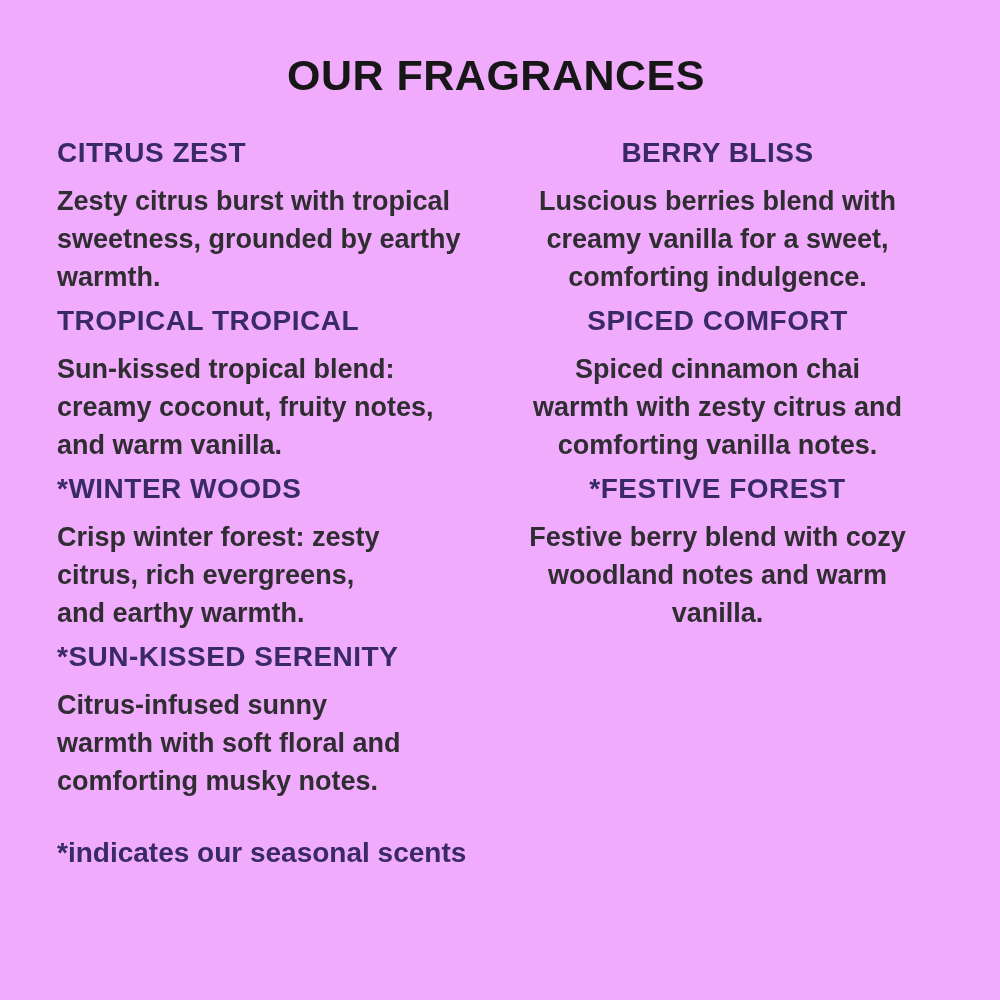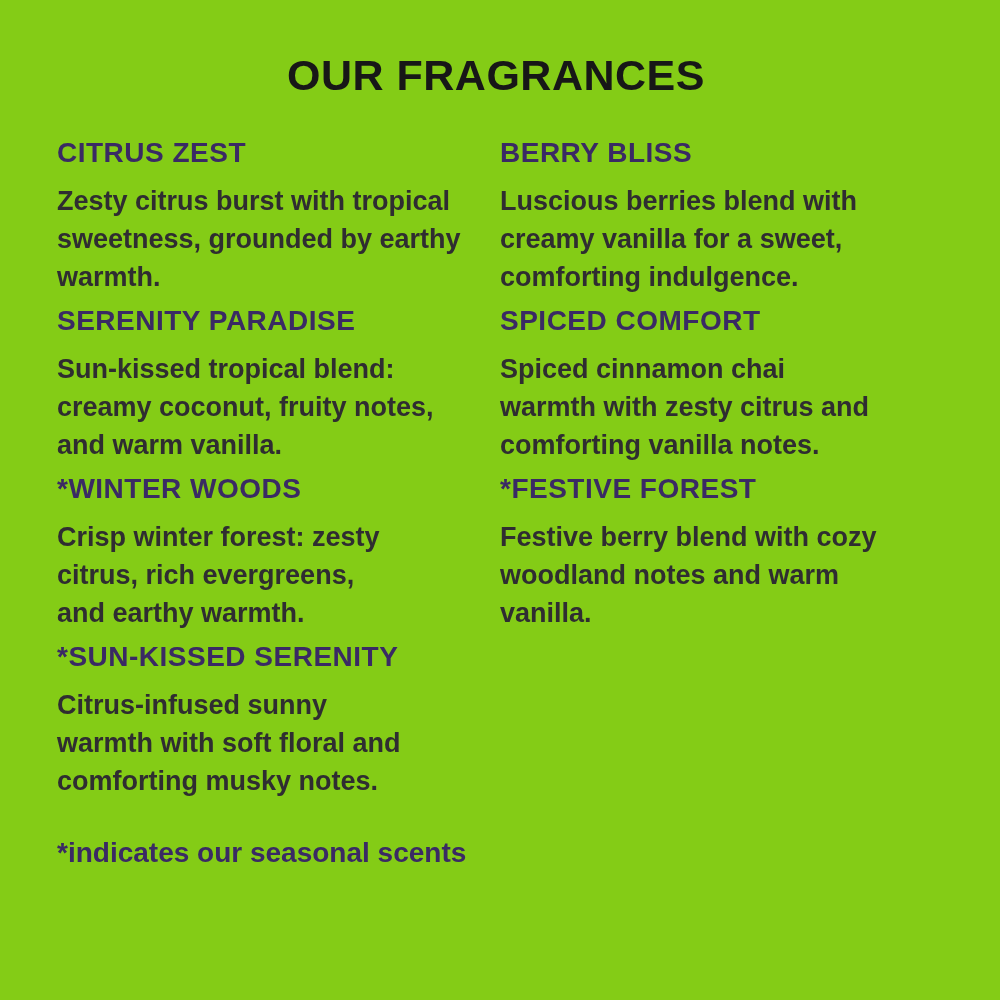--- a/index.html
+++ b/index.html
@@ -5,21 +5,21 @@
   html, body {
     margin: 0;
     padding: 0;
     background: #f1f1f3;
     font-family: "Liberation Sans", sans-serif;
   }
   .page {
     position: relative;
     width: 1000px;
     height: 1000px;
-    background: #84cc16;
+    background: #f0abfc;
     box-sizing: border-box;
     padding: 50px 65px 18px 57px;
     overflow: hidden;
   }
   .page-title {
     font-size: 43px;
     line-height: 1.2;
     font-weight: 700;
     color: #171717;
     text-align: center;
@@ -28,21 +28,21 @@
   }
   .fragrance-grid {
     display: grid;
     grid-template-columns: 1fr 1fr;
     column-gap: 70px;
     row-gap: 36px;
     gap: 8px;
   }
   .fragrance-section { }
   .fragrance-section.left { text-align: left; }
-  .fragrance-section.right { text-align: left; }
+  .fragrance-section.right { text-align: center; }
   .fragrance-name {
     font-size: 28px;
     line-height: 34px;
     font-weight: 700;
     letter-spacing: 0.5px;
     color: #3a2a64;
     margin: 0 0 12px 0;
   }
   .fragrance-description {
     font-size: 27px;
@@ -78,21 +78,21 @@
     </div>
 
     <div class="fragrance-section right">
       <h2 class="fragrance-name">BERRY BLISS</h2>
       <p class="fragrance-description">Luscious berries blend with
 creamy vanilla for a sweet,
 comforting indulgence.</p>
     </div>
 
     <div class="fragrance-section left">
-      <h2 class="fragrance-name">SERENITY PARADISE</h2>
+      <h2 class="fragrance-name">TROPICAL TROPICAL</h2>
       <p class="fragrance-description">Sun-kissed tropical blend:
 creamy coconut, fruity notes,
 and warm vanilla.</p>
     </div>
 
     <div class="fragrance-section right">
       <h2 class="fragrance-name">SPICED COMFORT</h2>
       <p class="fragrance-description">Spiced cinnamon chai
 warmth with zesty citrus and
 comforting vanilla notes.</p>

